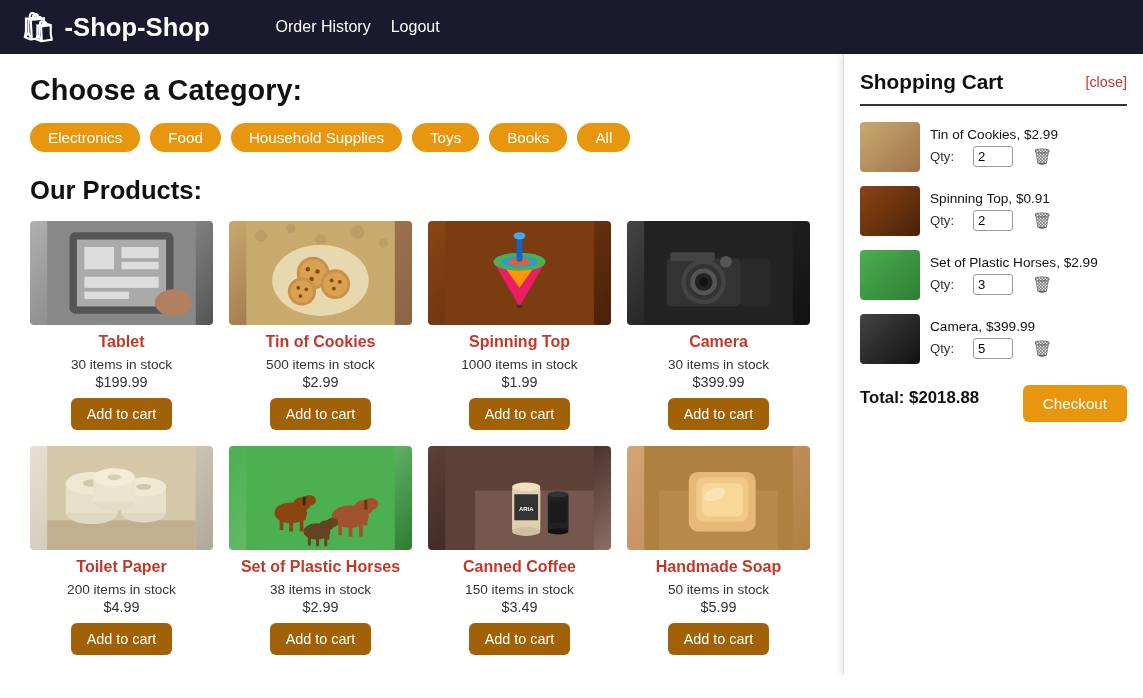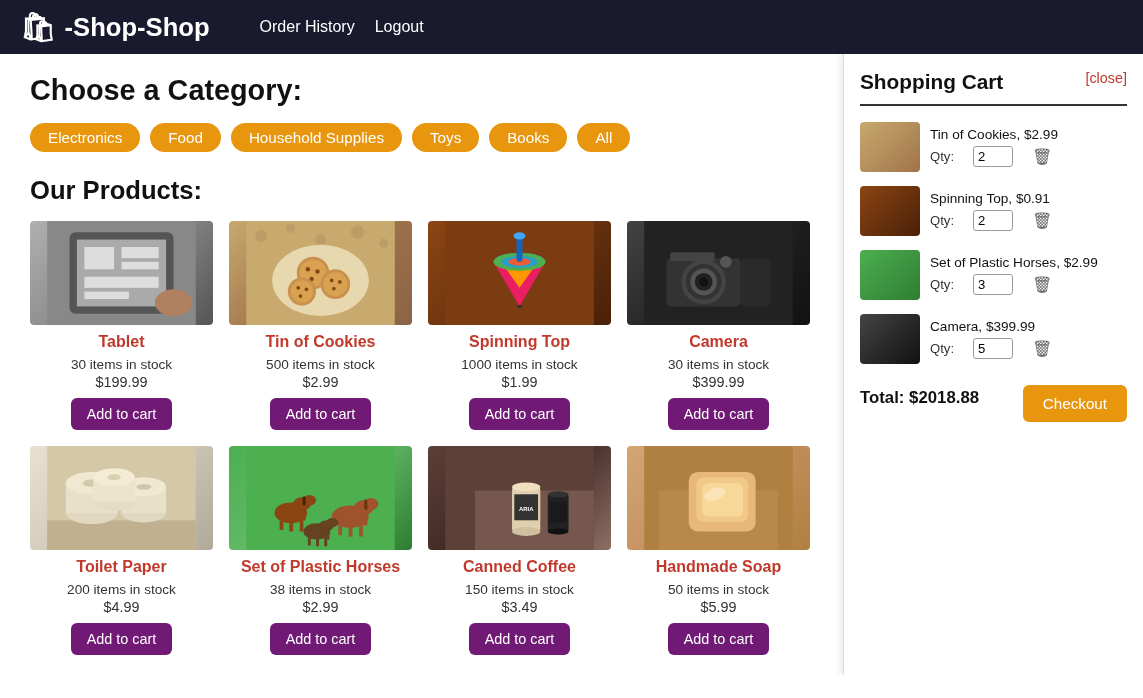--- a/index.html
+++ b/index.html
@@ -19,21 +19,21 @@
       align-items: center;
       gap: 8px;
       font-size: 1.6rem;
       font-weight: bold;
       color: white;
     }
     .logo-icon { font-size: 1.8rem; }
     .header-nav {
       display: flex;
       gap: 20px;
-      margin-left: 30px;
+      margin-left: 46px;
     }
     .header-nav a {
       color: white;
       text-decoration: none;
       font-size: 1rem;
     }
 
     
     .main-container {
       display: flex;
@@ -122,21 +122,21 @@
       color: #333;
     }
 
     .product-price {
       font-size: 0.9rem;
       color: #333;
       margin: 2px 0;
     }
 
     .add-to-cart-btn {
-      background: #701a75;
+      background: #a16207;
       color: white;
       border: none;
       border-radius: 6px;
       padding: 8px 16px;
       font-size: 0.9rem;
       cursor: pointer;
       margin-top: 6px;
       font-weight: 500;
     }
 
@@ -149,21 +149,21 @@
       box-shadow: -2px 0 8px rgba(0,0,0,0.1);
       padding: 16px;
       position: absolute;
       right: 0;
       top: 0;
     }
 
     .cart-header {
       display: flex;
       justify-content: space-between;
-      align-items: flex-start;
+      align-items: center;
       margin-bottom: 16px;
       border-bottom: 2px solid #333;
       padding-bottom: 10px;
     }
 
     .cart-title {
       font-size: 1.3rem;
       font-weight: bold;
       color: #111;
     }

